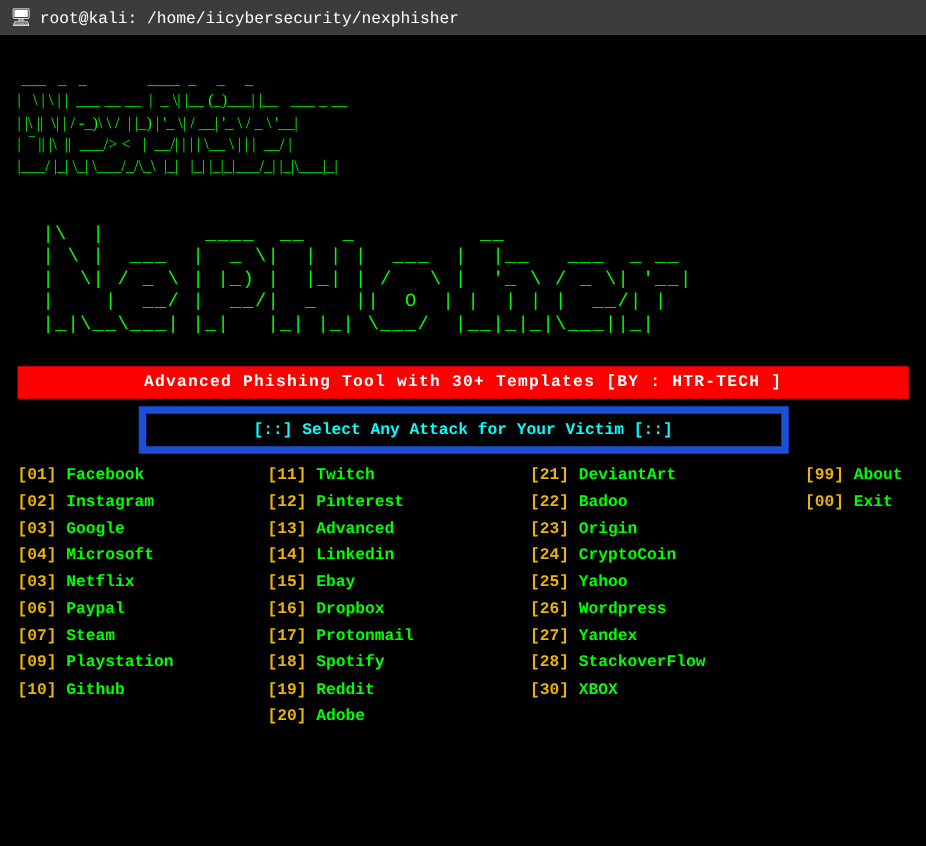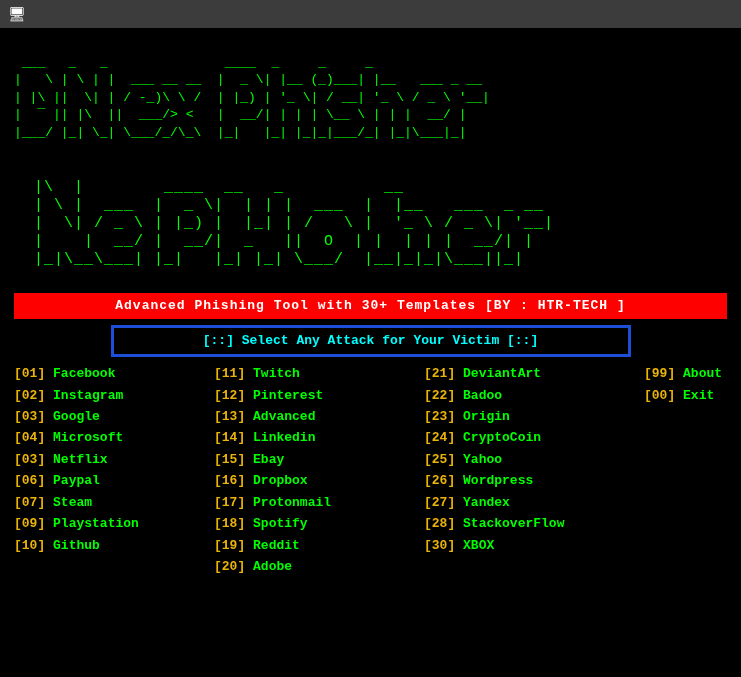--- a/index.html
+++ b/index.html
@@ -40,21 +40,21 @@
       padding: 3px 0;
       margin: 6px 0;
       display: block;
       text-align: center;
       letter-spacing: 1px;
     }
 
     .select-bar {
       background: #000;
       color: #00ffff;
-      border: 3px solid #1d4ed8;
+      border: 6px solid #1d4ed8;
       font-weight: bold;
       font-size: 13px;
       padding: 3px 12px;
       margin: 6px auto;
       display: block;
       text-align: center;
       width: 520px;
     }
 
     .menu-grid {
@@ -77,25 +77,26 @@
     }
     @keyframes blink {
       50% { opacity: 0; }
     }
   </style>
 </head>
 <body>
 
 <div id="titlebar">
   <span style="font-size:14px;">🖥</span>
+  <span>root@kali: /home/iicybersecurity/nexphisher</span>
 </div>
 
 <div id="terminal">
 
-  <div style="white-space:pre; font-family:Liberation Mono, monospace; color:#00ff00; font-size:13px; line-height:1.35; margin-bottom:0px;">
+  <div style="white-space:pre; font-family:Liberation Serif, serif; color:#00ff00; font-size:13px; line-height:1.35; margin-bottom:0px;">
 <span> ___   _   _               ____  _     _     _               </span>
 <span>|   \ | \ | |  ___ __ __  |  _ \| |__ (_)___| |__   ___ _ __ </span>
 <span>| |\ ||  \| | / -_)\ \ /  | |_) | '_ \| / __| '_ \ / _ \ '__|</span>
 <span>|  ‾ || |\  ||  ___/&gt; &lt;   |  __/| | | | \__ \ | | |  __/ |   </span>
 <span>|___/ |_| \_| \___/_/\_\  |_|   |_| |_|_|___/_| |_|\___|_|   </span>
   </div>
 
   <div style="white-space:pre; font-family:'Courier New',monospace; color:#00ff00; font-size:15px; line-height:1.2; margin: 2px 0 4px 0; letter-spacing:1px;">
 <span>  |\  |        ____  __   _          __               </span>
 <span>  | \ |  ___  |  _ \|  | | |  ___  |  |__   ___  _ __ </span>

